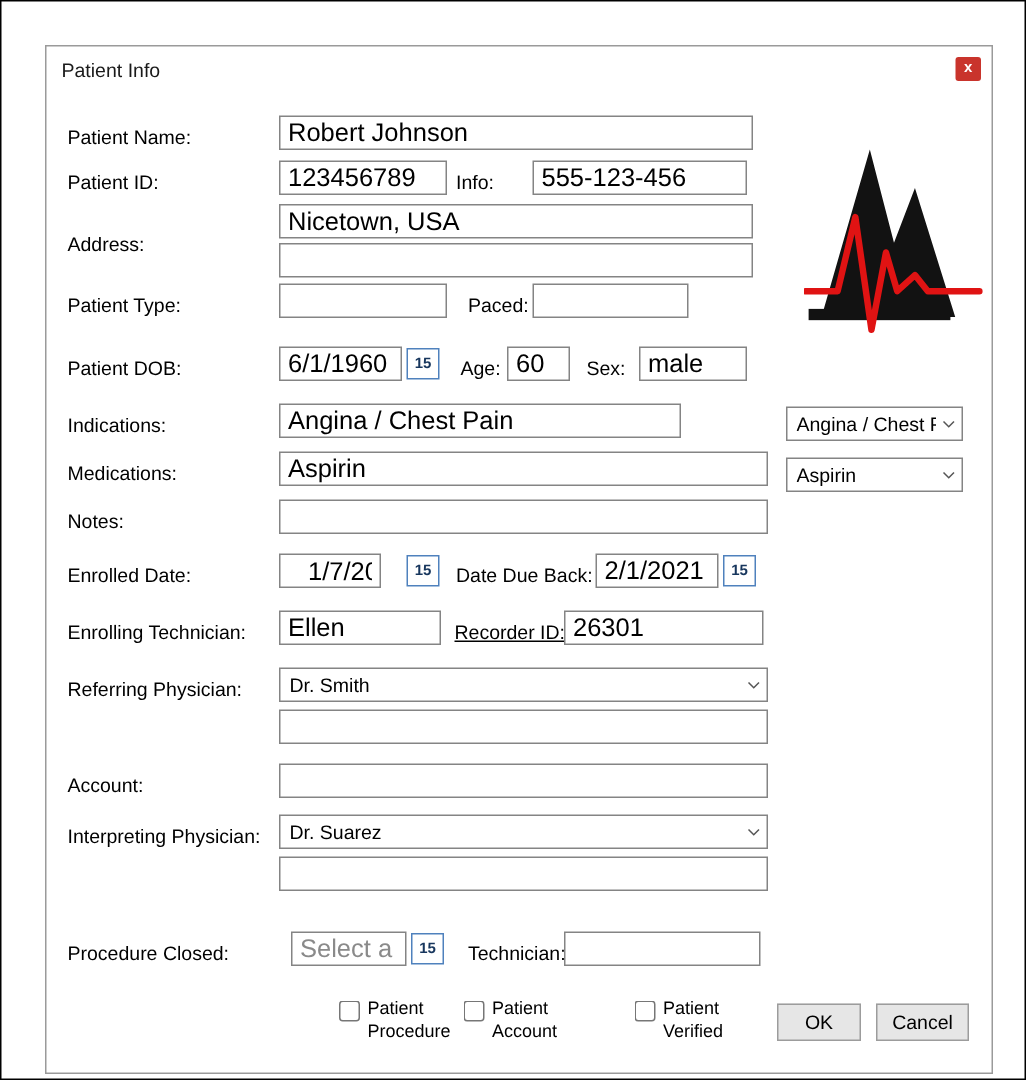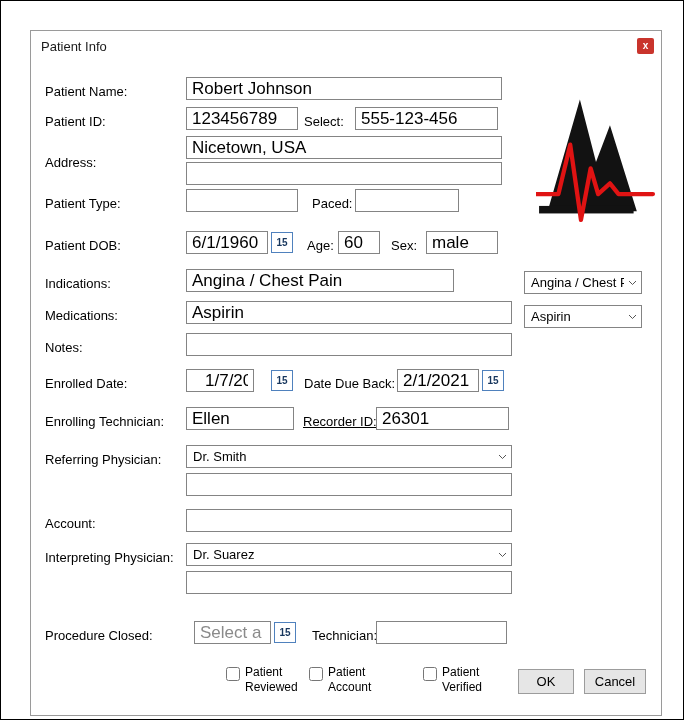--- a/index.html
+++ b/index.html
@@ -39,21 +39,21 @@
       <path d="M10,112 L40,8 L55,66 L68,32 L93,112 Z" fill="#121212"></path>
       <rect x="2" y="107" width="88" height="7" fill="#121212"></rect>
       <polyline points="0,96 20,96 31,50 41,120 50,72 57,96 68,86 76,96 108,96" fill="none" stroke="#e01313" stroke-width="4" stroke-linejoin="round" stroke-linecap="round"></polyline>
     </svg>
 
     <span class="lbl" style="left:14px; top:53px;">Patient Name:</span>
     <input class="inp" style="left: 155px; top: 46px; width: 316px;" value="Robert Johnson">
 
     <span class="lbl" style="left:14px; top:83px;">Patient ID:</span>
     <input class="inp" style="left: 155px; top: 76px; width: 112px;" value="123456789">
-    <span class="lbl" style="left:273px; top:83px;">Select:</span>
+    <span class="lbl" style="left:273px; top:83px;">Info:</span>
     <input class="inp" style="left: 324px; top: 76px; width: 143px;" value="555-123-456">
 
     <span class="lbl" style="left:14px; top:124px;">Address:</span>
     <input class="inp" style="left: 155px; top: 105px; width: 316px;" value="Nicetown, USA">
     <input class="inp" style="left: 155px; top: 131px; width: 316px;" value="">
 
     <span class="lbl" style="left:14px; top:165px;">Patient Type:</span>
     <input class="inp" style="left: 155px; top: 158px; width: 112px;" value="">
     <span class="lbl" style="left:281px; top:165px;">Paced:</span>
     <input class="inp" style="left: 324px; top: 158px; width: 104px;" value="">
@@ -140,21 +140,21 @@
     <span class="lbl" style="left:14px; top:597px;">Procedure Closed:</span>
     <input class="inp" style="left: 163px; top: 590px; width: 77px;" placeholder="Select a date">
     <button class="cal" style="left:243px; top:591px;">
       <span class="bar"></span>
       <span class="num">15</span>
     </button>
     <span class="lbl" style="left:281px; top:597px;">Technician:</span>
     <input class="inp" style="left: 345px; top: 590px; width: 131px;" value="">
 
     <input type="checkbox" class="cb" style="left: 195px; top: 636px;">
-    <span class="cb-lbl" style="left:214px; top:634px;">Patient Reviewed</span>
+    <span class="cb-lbl" style="left:214px; top:634px;">Patient Procedure</span>
 
     <input type="checkbox" class="cb" style="left: 278px; top: 636px;">
     <span class="cb-lbl" style="left:297px; top:634px;">Patient Account</span>
 
     <input type="checkbox" class="cb" style="left: 392px; top: 636px;">
     <span class="cb-lbl" style="left:411px; top:634px;">Patient Verified</span>
 
     <button class="btn" style="left:487px; top:638px; width:56px;">OK</button>
     <button class="btn" style="left:553px; top:638px; width:62px;">Cancel</button>
 

